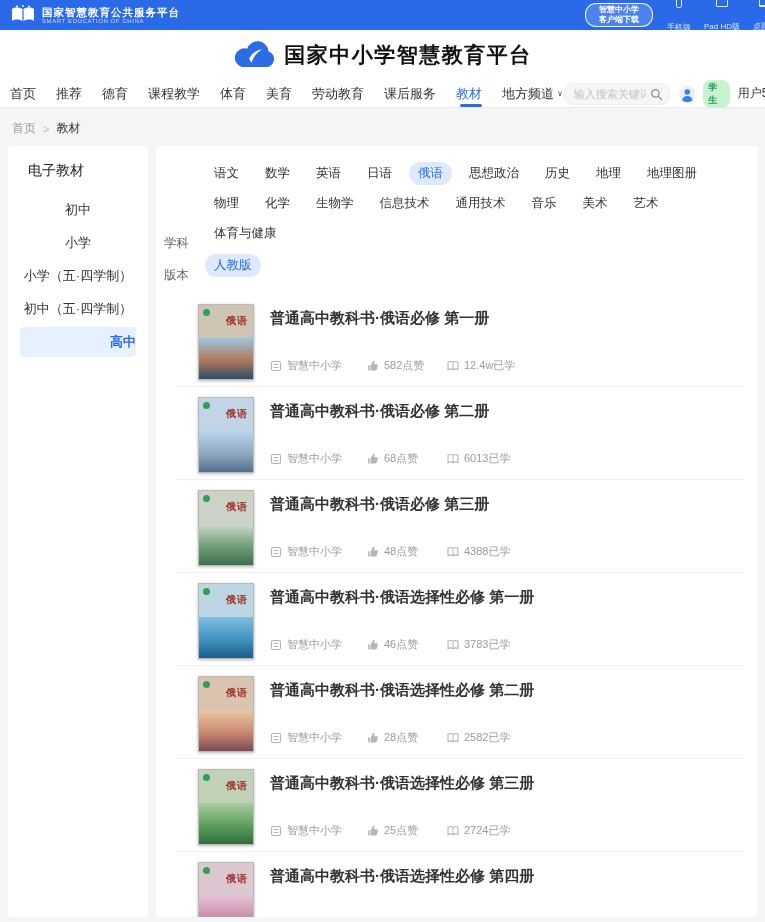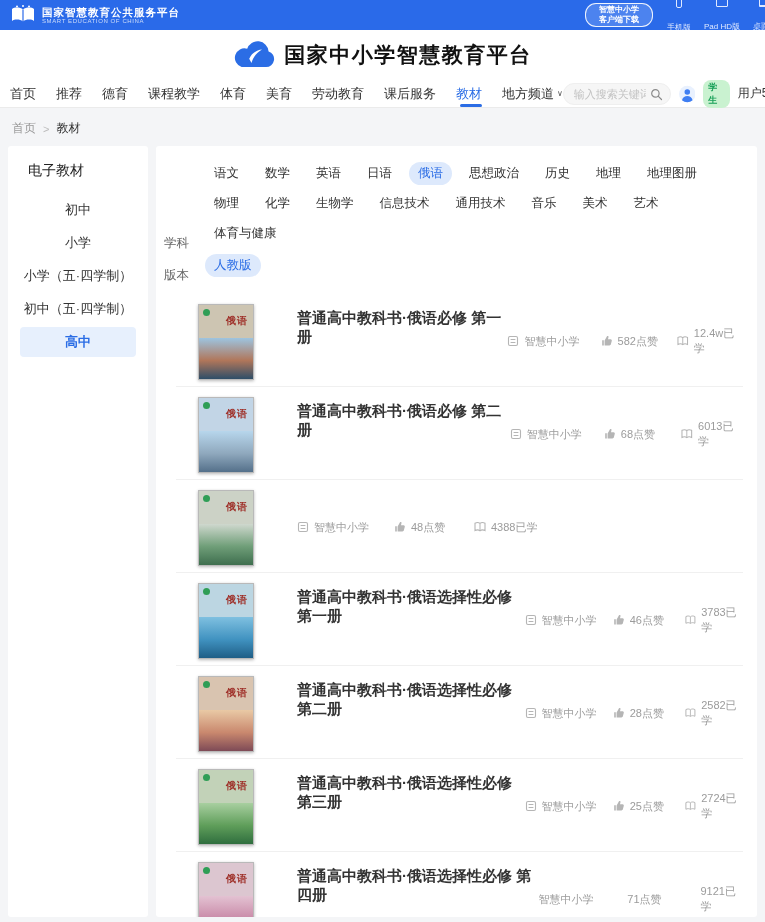--- a/index.html
+++ b/index.html
@@ -43,36 +43,36 @@
   
   .breadcrumb { padding:12px 12px 9px; font-size:12px; color:#999; display:flex; align-items:center; gap:7px; }
   .breadcrumb .sep { color:#bbb; font-size:11px; }
   .breadcrumb .current { color:#333; }
 
   
   .content { display:flex; gap:8px; padding:0 8px; height:771px; align-items:stretch; }
   .sidebar { width:140px; flex-shrink:0; background:#fff; border-radius:3px; }
   .sidebar-title { padding:16px 0 12px 20px; font-size:14px; color:#222; }
   .side-item { margin:3px 12px; height:30px; display:flex; align-items:center; justify-content:center; font-size:13px; color:#333; border-radius:4px; cursor:pointer; white-space:nowrap; }
-  .side-item.active { background:#e7f0fd; color:#2b6de5; font-weight:bold; }
+  .side-item.active { background:#e7f0fd; color:#2b6de5; font-weight:bold;justify-content:flex-end; }
 
   .main { flex:1; background:#fff; border-radius:3px; padding:16px 14px 0 8px; overflow:hidden; }
   .filter-row { display:flex; align-items:flex-end; margin-bottom:2px; }
   .filter-label { flex-shrink:0; color:#666; font-size:12.5px; padding:4px 12px 0 0; }
   .filter-options { display:flex; flex-wrap:wrap; }
   .filter-opt { padding:3px 9px; margin:0 4px 7px; border-radius:13px; font-size:12.5px; color:#333; cursor:pointer; white-space:nowrap; }
   .filter-opt.active { background:#dde9fc; color:#2b6de5; }
 
   .book-list { margin:10px 0 0 12px; }
   .book-item { display:flex; height:93px; padding:10px 0 0 22px; border-bottom:1px solid #f0f0f0; cursor:pointer; }
   .cover { position:relative; width:56px; height:76px; border:1px solid #b9b9b9; box-shadow:0 1px 3px rgba(0,0,0,.28); flex-shrink:0; }
   .cover .dot { position:absolute; top:4px; left:4px; width:7px; height:7px; border-radius:50%; background:#2f9e56; z-index:2; }
   .cover .rutitle { position:absolute; top:9px; right:5px; font-size:10px; font-weight:bold; color:#9e2f28; letter-spacing:1px; z-index:2; }
   .cover .photo { position:absolute; left:0; right:0; bottom:0; height:55%; }
-  .book-info { flex:1; margin-left:43px; display:flex; flex-direction:row; justify-content:space-between; padding:5px 0 13px; }
+  .book-info { flex:1; margin-left:16px; display:flex; flex-direction:column; justify-content:space-between; padding:5px 0 13px; }
   .book-title { font-size:15px; font-weight:bold; color:#333; }
   .book-stats { display:flex; align-items:center; font-size:11px; color:#9b9b9b; }
   .stat { display:flex; align-items:center; gap:5px; }
   .stat i { font-style:normal; }
   .stat.s1 { width:97px; }
   .stat.s2 { width:80px; }
 </style>
 </head>
 <body>
 
@@ -304,20 +304,21 @@
       </div>
     </div>
   </div>
         <div class="book-item">
     <div class="cover" style="background: rgb(204, 210, 198);">
       <span class="dot"></span>
       <span class="rutitle">俄语</span>
       <div class="photo" style="background: linear-gradient(rgb(207, 216, 206) 0%, rgb(111, 158, 120) 55%, rgb(62, 110, 78) 100%);"></div>
     </div>
     <div class="book-info">
+      <div class="book-title">普通高中教科书·俄语必修 第三册</div>
       <div class="book-stats">
         <span class="stat s1">
           <svg width="12" height="12" viewBox="0 0 12 12">
                   <rect x="1.5" y="1.5" width="9" height="9" rx="1.5" fill="none" stroke="#b5b5b5" stroke-width="1.1"></rect>
                   <path d="M4 4.5h4M4 7.5h4" stroke="#b5b5b5" stroke-width="1" stroke-linecap="round"></path>
                 </svg>
           <i>智慧中小学</i>
         </span>
         <span class="stat s2">
           <svg width="12" height="12" viewBox="0 0 12 12">

